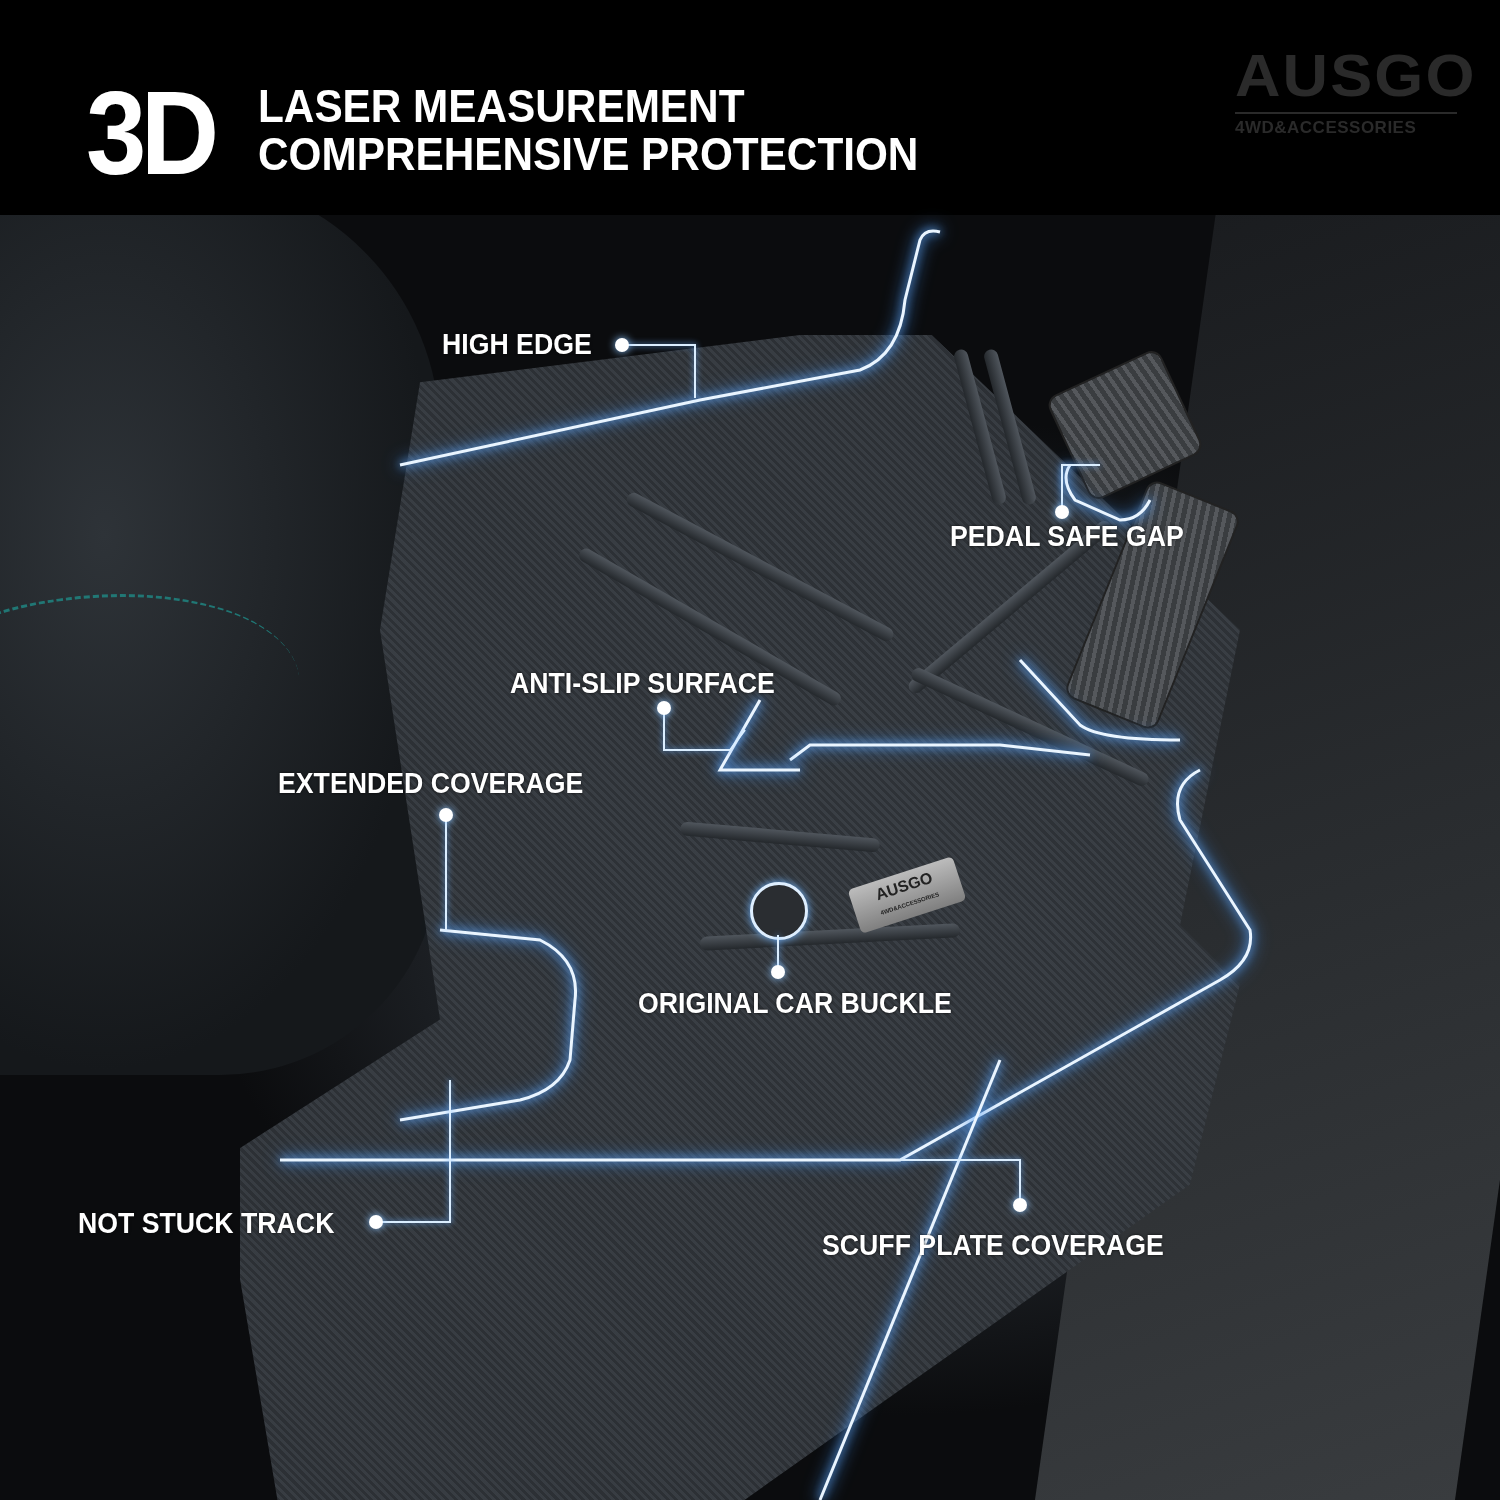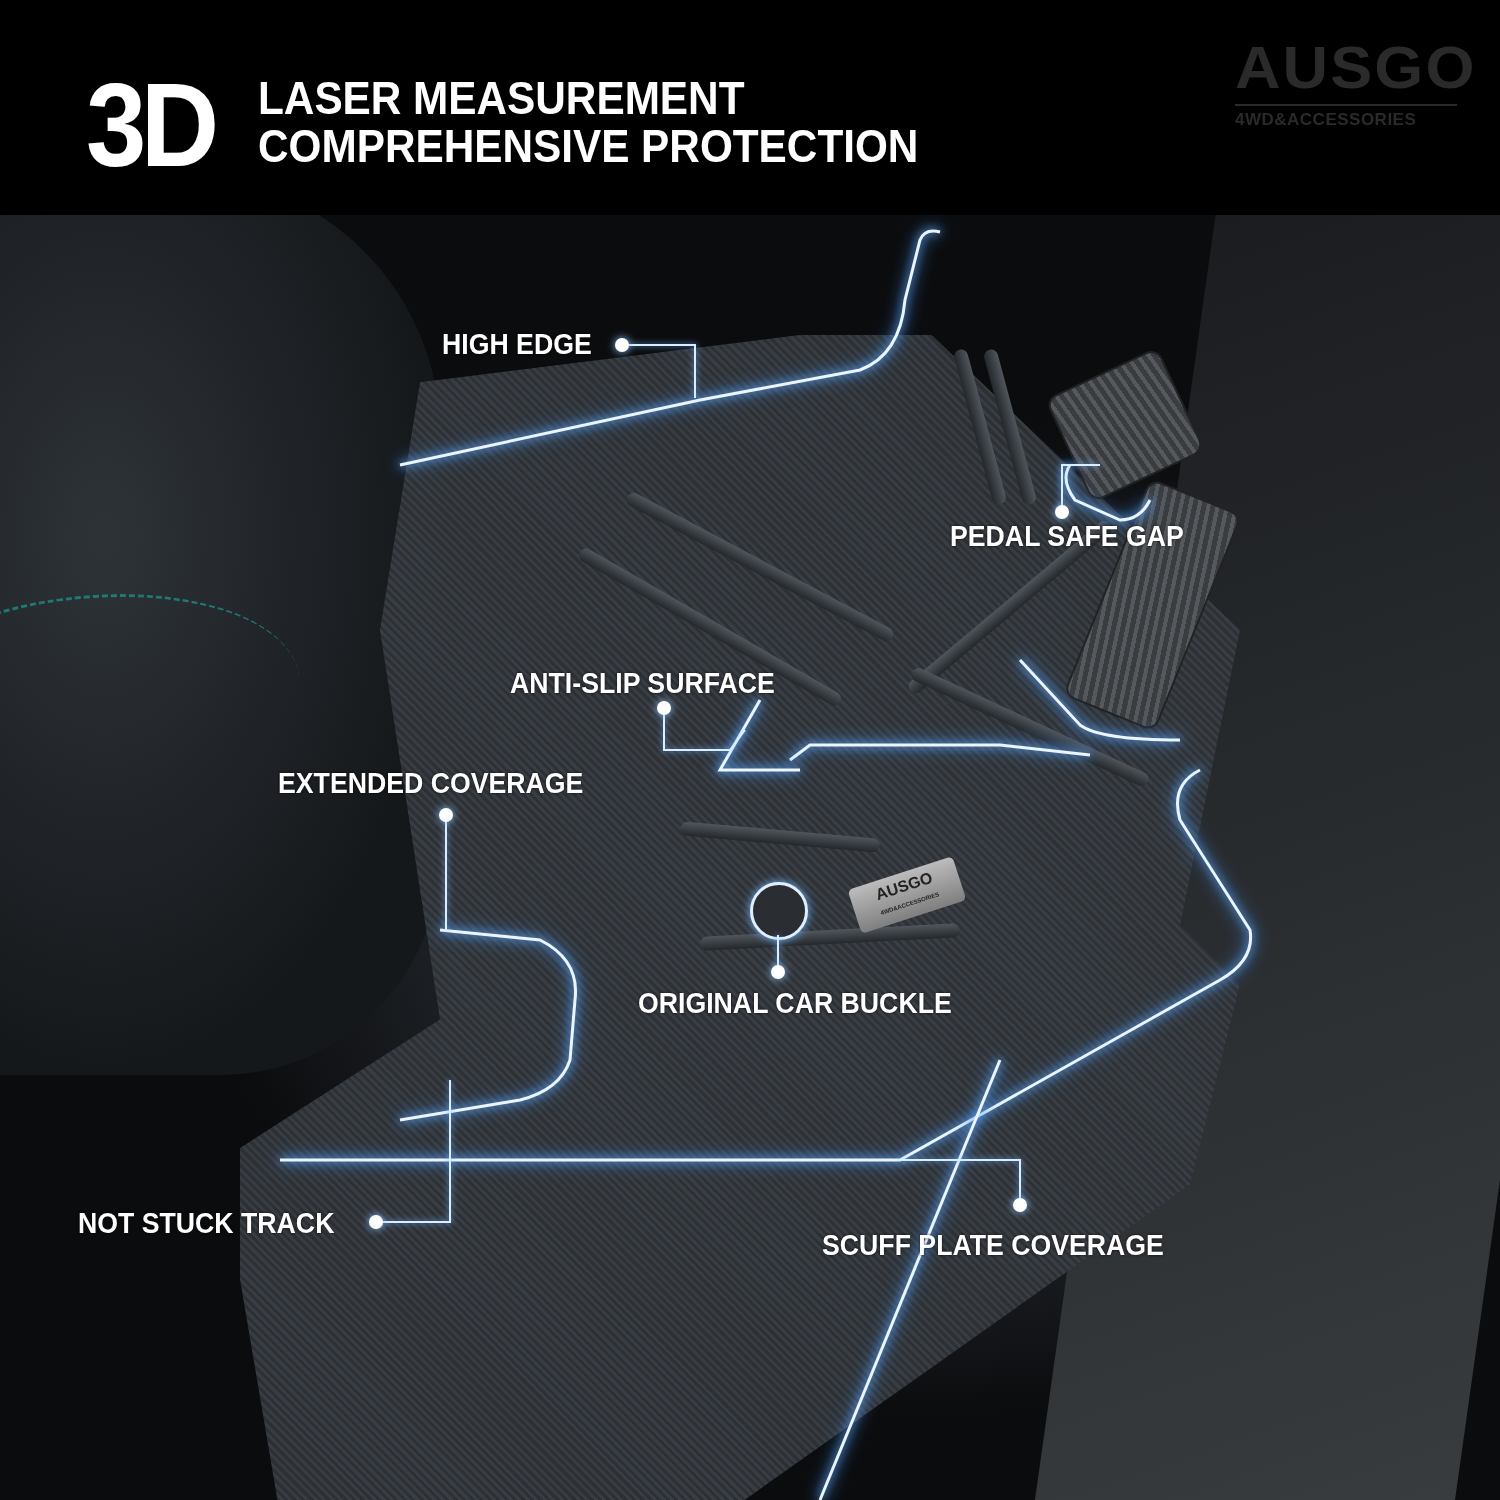--- a/index.html
+++ b/index.html
@@ -1,17 +1,17 @@
 <!DOCTYPE html>
 <html><head>
 <meta charset="utf-8">
 <style>
   html,body{margin:0;padding:0;background:#000;}
   body{width:1500px;height:1500px;position:relative;overflow:hidden;font-family:"Liberation Sans","DejaVu Sans",sans-serif;}
-  .header{position:absolute;left:0;top:4px;width:1500px;height:215px;background:#000;}
+  .header{position:absolute;left:0;top:12px;width:1500px;height:215px;background:#000;}
   .big3d{position:absolute;left:86px;top:62px;font-size:118px;font-weight:700;color:#fff;letter-spacing:-6px;line-height:1;transform:scaleX(0.92);transform-origin:left top;}
   .subline{position:absolute;left:258px;font-size:47px;font-weight:700;color:#fff;line-height:1;transform:scaleX(0.9);transform-origin:left top;white-space:nowrap;}
   .sub1{top:70px;}
   .sub2{top:118px;}
   .logo{position:absolute;left:1235px;top:34px;width:222px;color:#2a2a2a;}
   .logo-word{font-size:60px;font-weight:700;letter-spacing:2px;line-height:1;transform:scaleX(1.05);transform-origin:left top;display:block;}
   .logo-rule{height:2px;background:#2a2a2a;margin:6px 0 4px;}
   .logo-tag{font-size:17px;font-weight:700;letter-spacing:0.5px;display:block;}
   .scene{position:absolute;left:0;top:215px;width:1500px;height:1285px;overflow:hidden;
     background:

